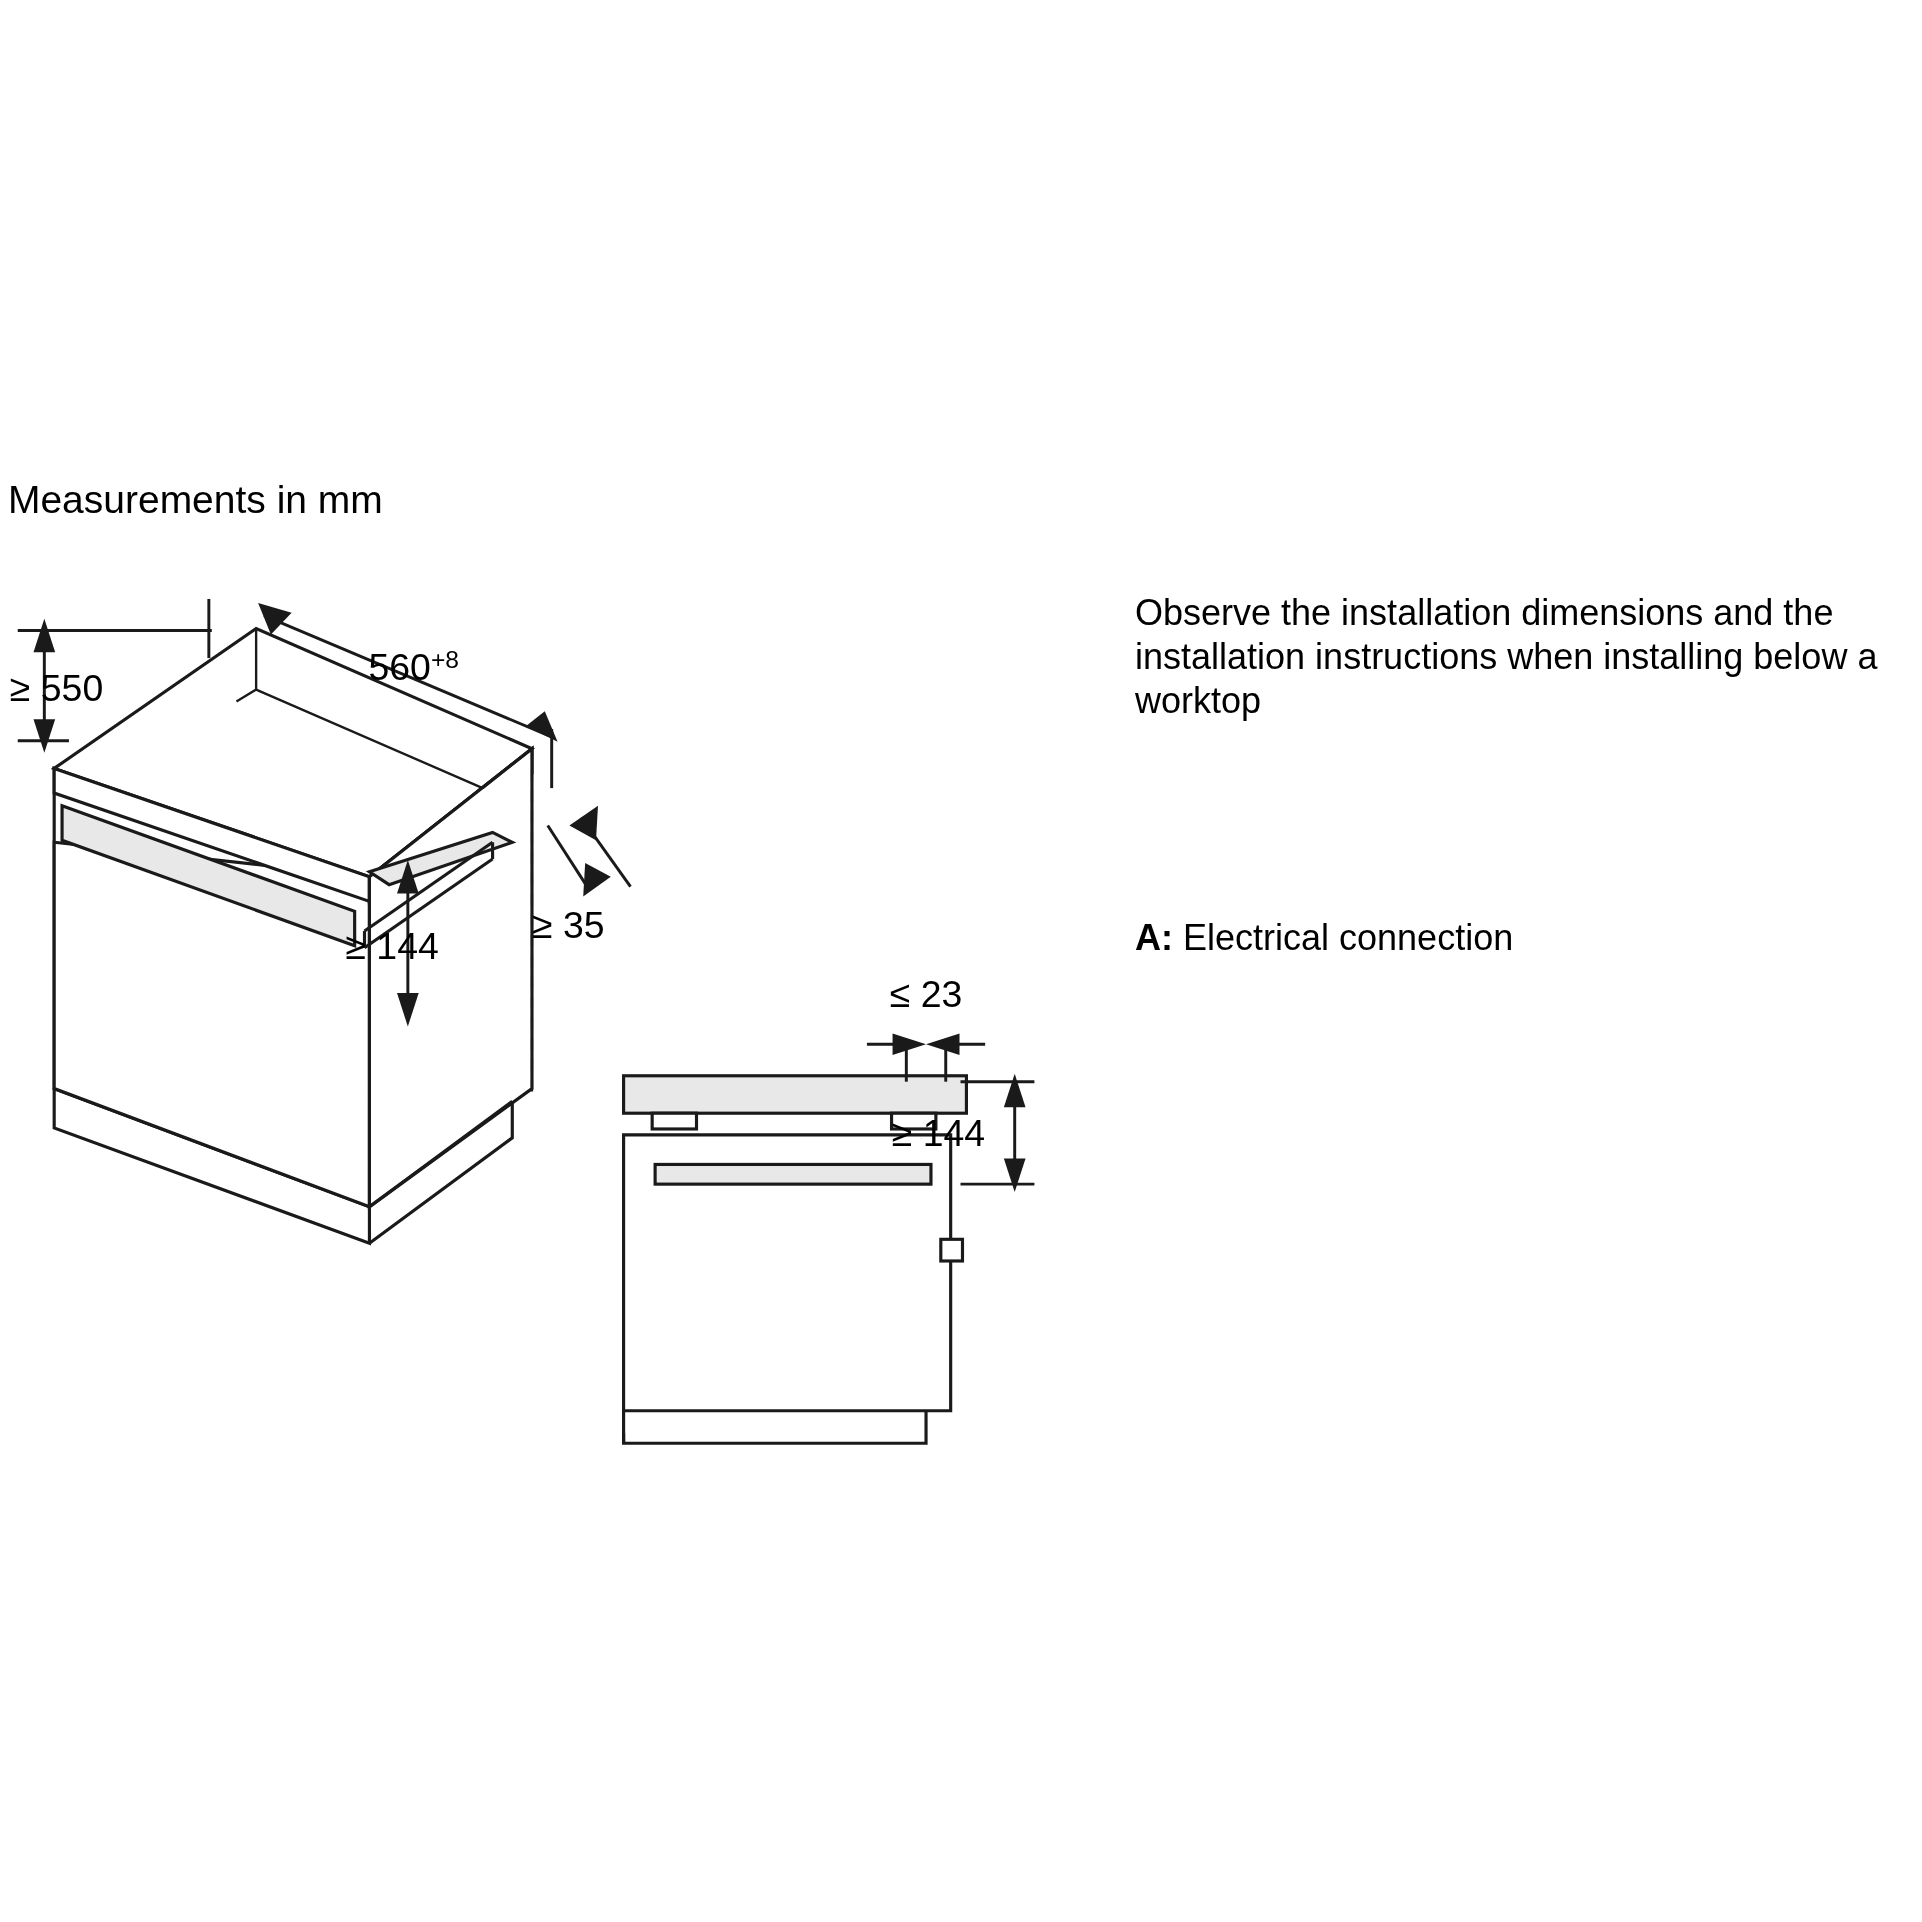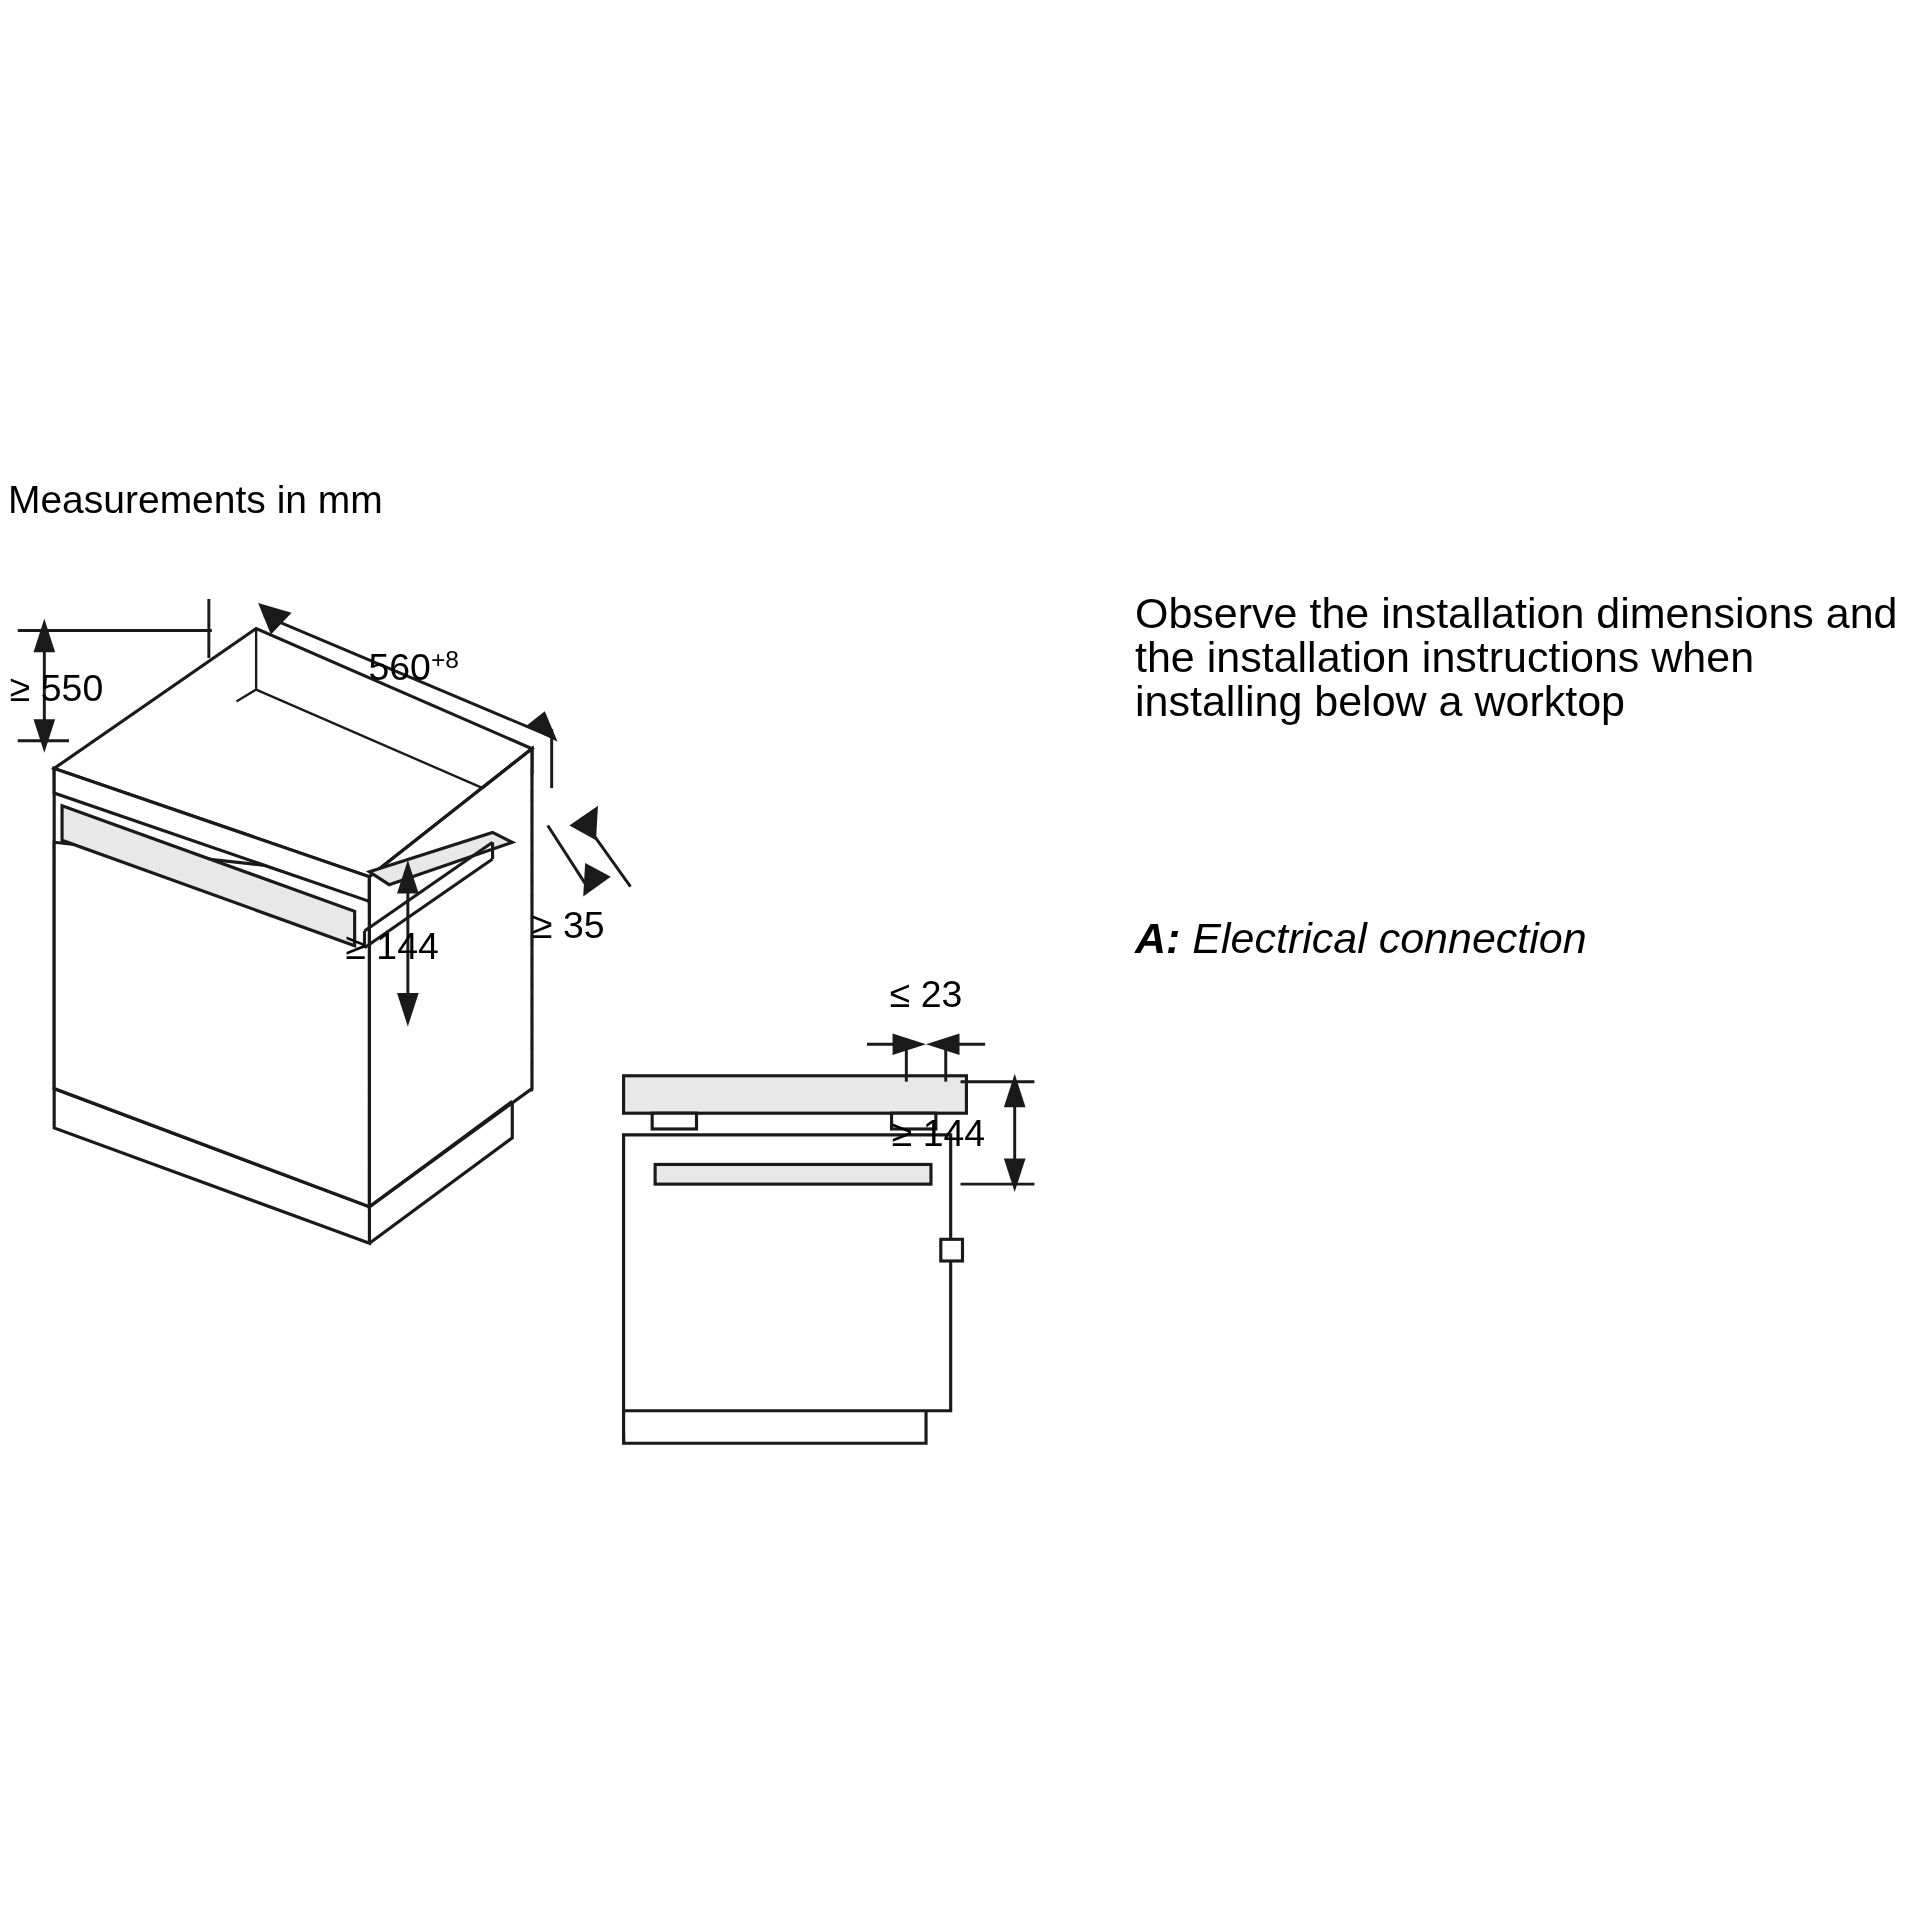--- a/index.html
+++ b/index.html
@@ -38,29 +38,29 @@
     line-height: 49px;
     font-weight: bold;
     white-space: nowrap;
   }
   .text-col {
     position: absolute;
     left: 1135px;
     width: 768px;
   }
   .para {
-    font-size: 43px;
+    font-size: 36px;
     line-height: 44px;
     font-weight: 400;
   }
   .para.bold-lead b {
     font-weight: bold;
   }
   #observe-text { top: 591px; }
-  #electrical-text { top: 916px; font-style: italic; }
+  #electrical-text { top: 916px; }
   #note-label { top: 1005px; }
   #note-body { top: 1079px; }
 
   svg.diagram {
     position: absolute;
     left: 0; top: 0;
     width: 1923px;
     height: 1923px;
   }
   .ln {

